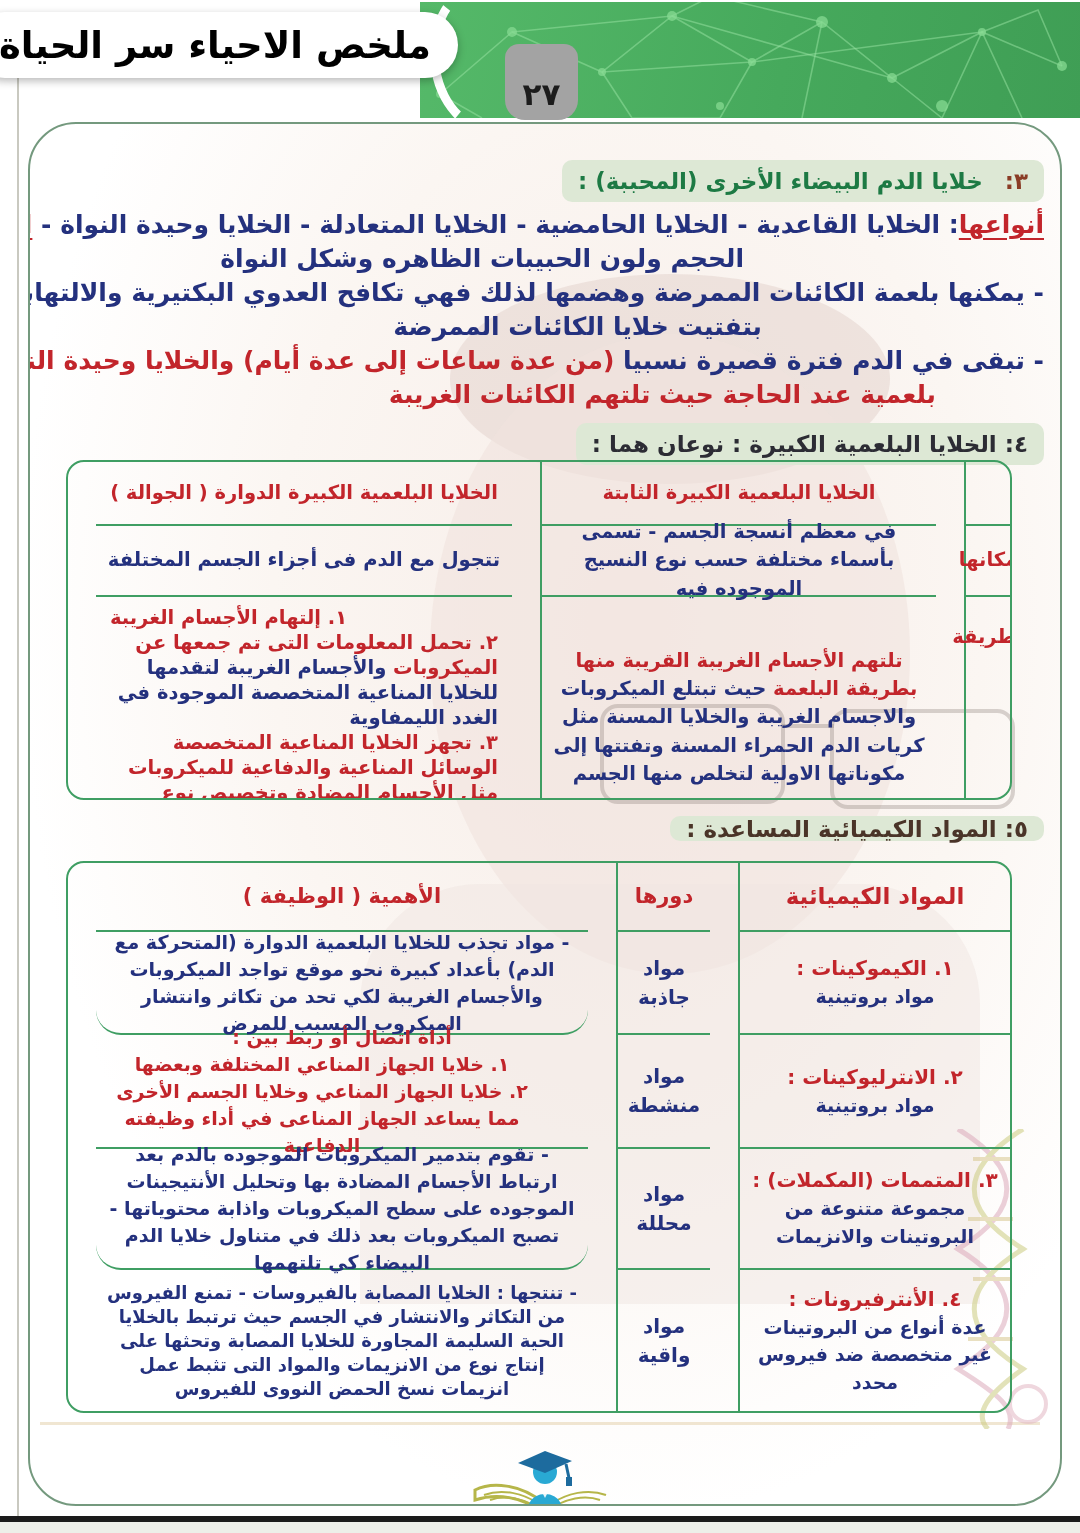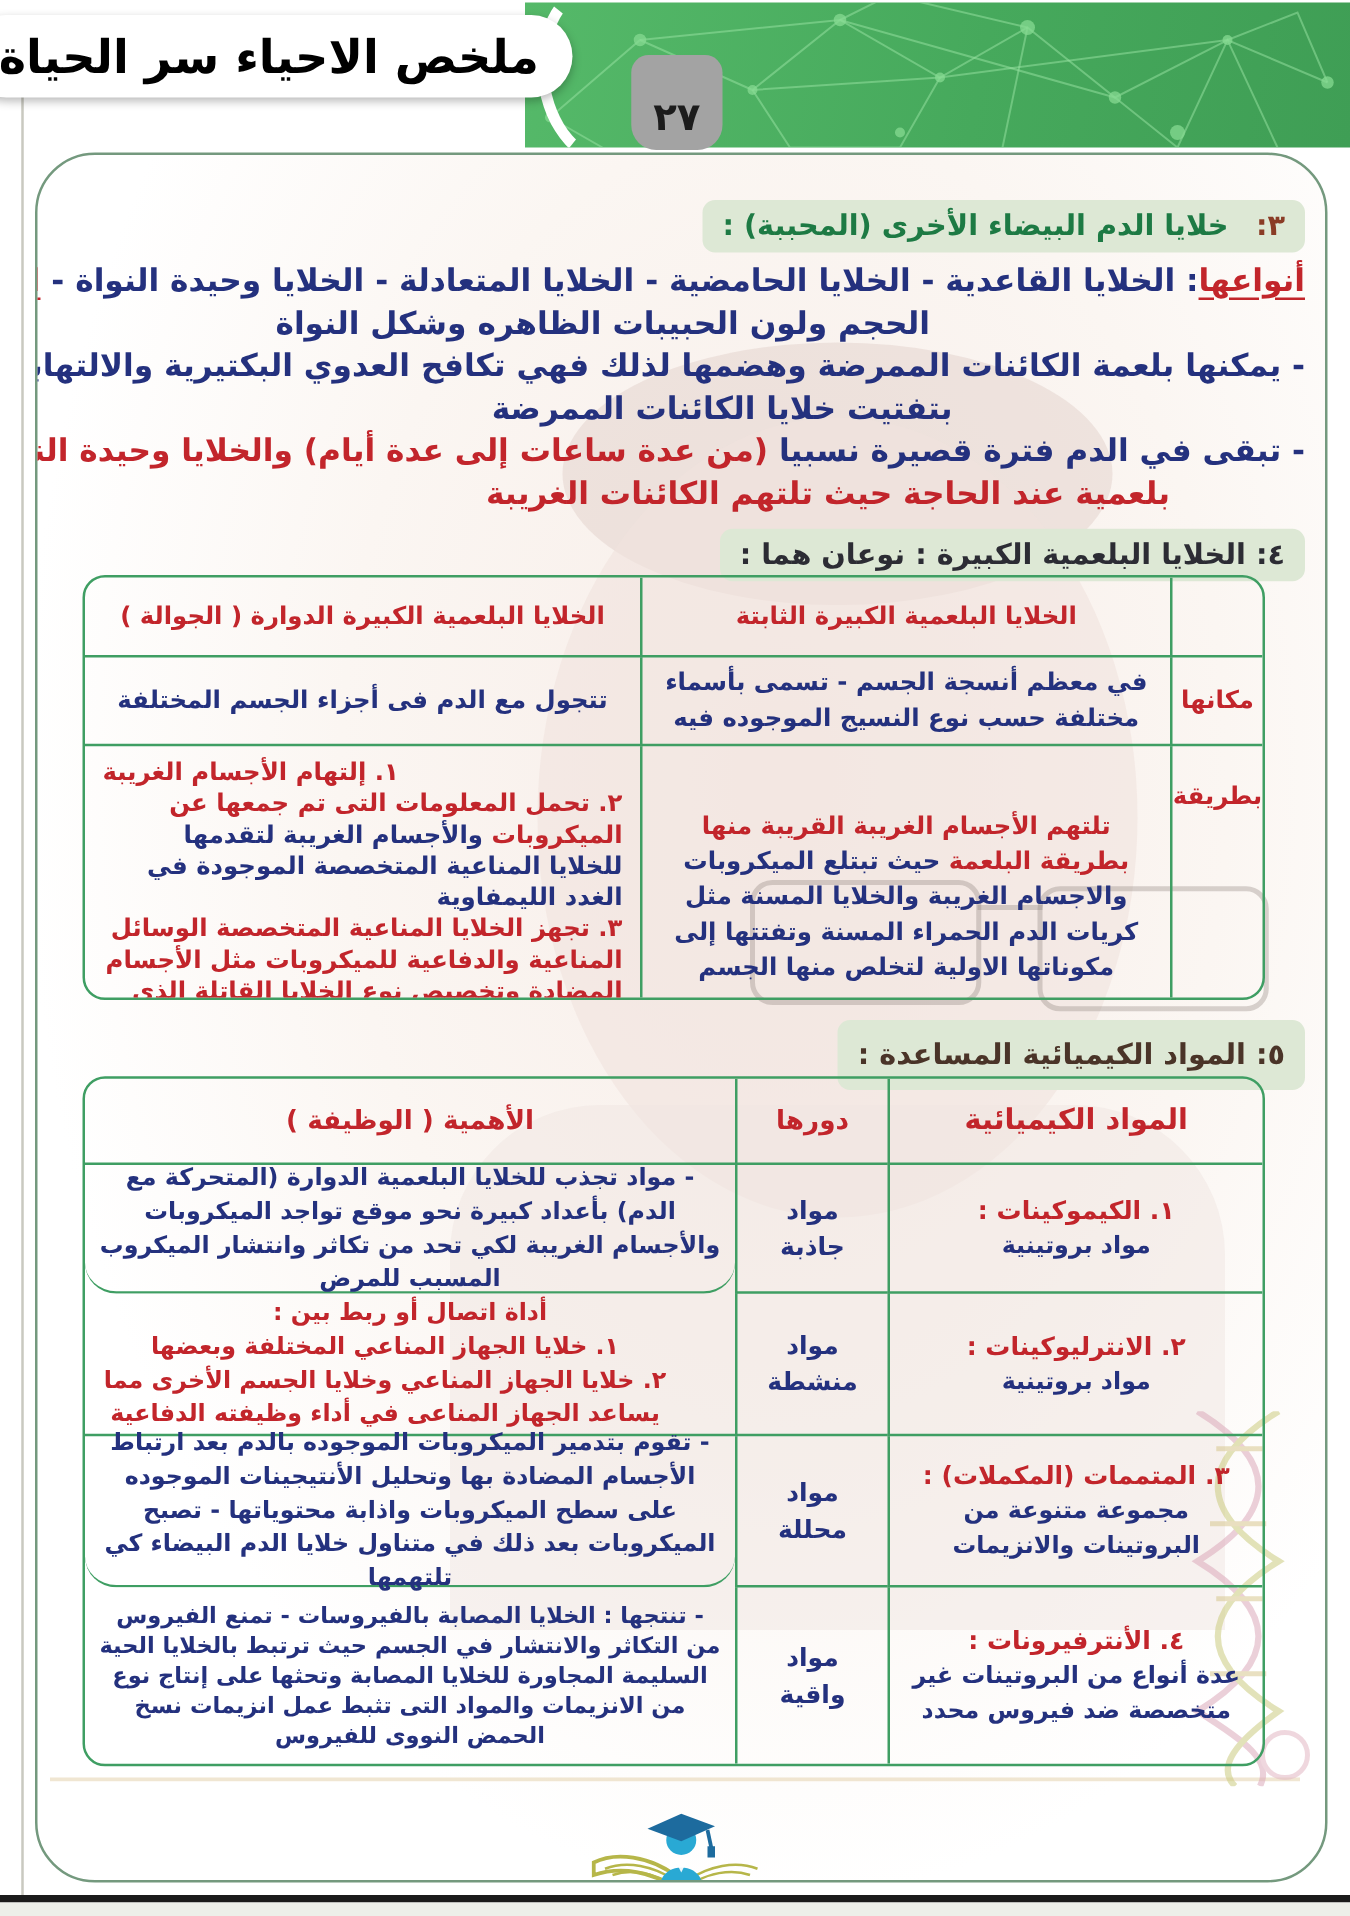--- a/index.html
+++ b/index.html
@@ -44,37 +44,37 @@
   .dna { position:absolute; right:2px; top:1005px; z-index:0; opacity:.55; }
 
   .layer { position:absolute; inset:0; z-index:2; }
 
   
   .pill { position:absolute; right:16px; background:#dde8d5; border-radius:10px; display:flex; align-items:center;
           justify-content:flex-end; padding:0 16px; direction:rtl; }
   .pill-3 { top:36px; height:42px; font-size:23px; }
   .pill-3 .num { color:#8a3c26; } .pill-3 .ttl { color:#1d7a44; margin-right:22px; }
   .pill-4 { top:299px; height:42px; font-size:23px; color:#2c2c34; }
-  .pill-5 { top:692px; height:56px; font-size:23px; color:#4a3428;justify-content:center; }
+  .pill-5 { top:692px; height:25px; font-size:23px; color:#4a3428;justify-content:center; }
 
   
   .para { position:absolute; right:16px; left:24px; top:84px; direction:rtl; font-size:25px; color:#24317e; }
   .para .ln { line-height:34px; height:34px; white-space:nowrap; text-align:right; }
   .red { color:#c2252b; }
   .navy { color:#24317e; }
   .u-red { color:#c2252b; text-decoration:underline; text-underline-offset:5px; }
   .ind-b { padding-right:300px; }
   .ind-d { padding-right:282px; }
   .ind-f { padding-right:108px; }
 
   
   .gtable { position:absolute; direction:rtl; border:2.5px solid #3f9e63; border-radius:18px; overflow:hidden;
             display:grid; background:transparent; }
   .cell { display:flex; flex-direction:column; align-items:center; justify-content:center; text-align:center;
-          padding:4px 10px; font-size:20px; line-height:1.45; }
+          padding:4px 10px; font-size:20px; line-height:1.45;margin-left:28px; }
   .bl { border-left:2.5px solid #3f9e63; }
   .bb { border-bottom:2.5px solid #3f9e63; }
   .thead { color:#c2252b; font-size:21px; }
   .lblcell { color:#c2252b; font-size:20px; padding:6px 2px; }
   .top-align { justify-content:flex-start; padding-top:26px; }
   .list-cell { align-items:flex-end; text-align:right; justify-content:center; padding:8px 14px; font-size:18px; line-height:25px; }
 
   .t1 { left:36px; top:336px; width:946px; height:340px; grid-template-columns:74px 424px 1fr; grid-template-rows:64px 71px 1fr; }
   .t1 .cell { font-size:19.5px; }
 

